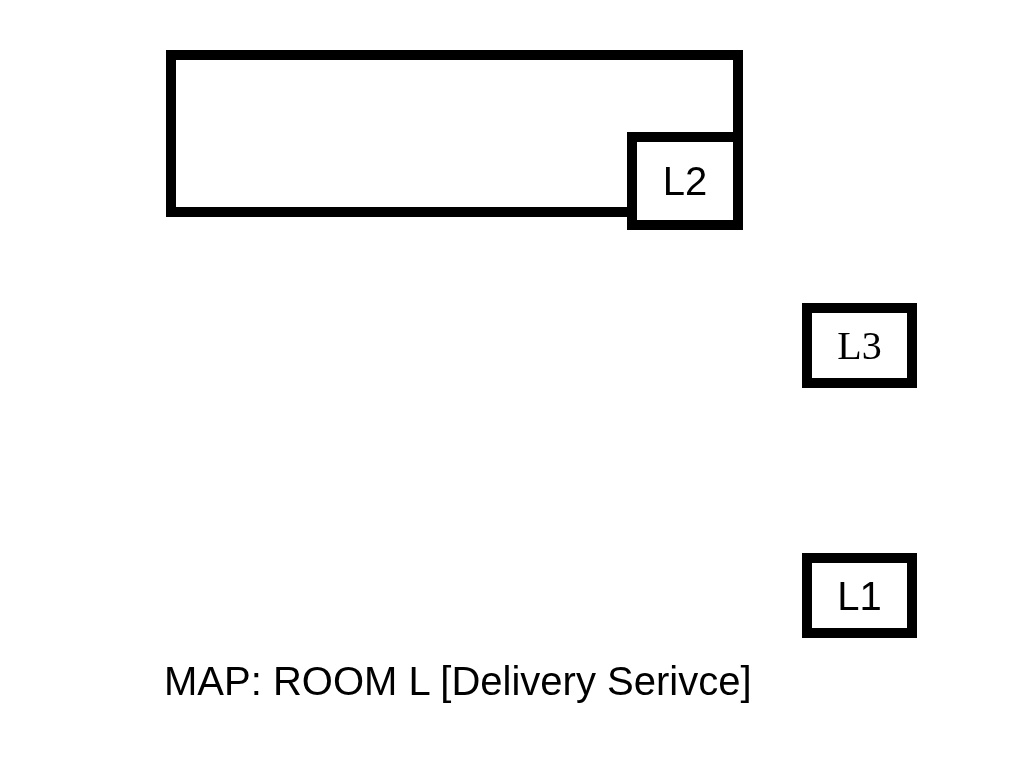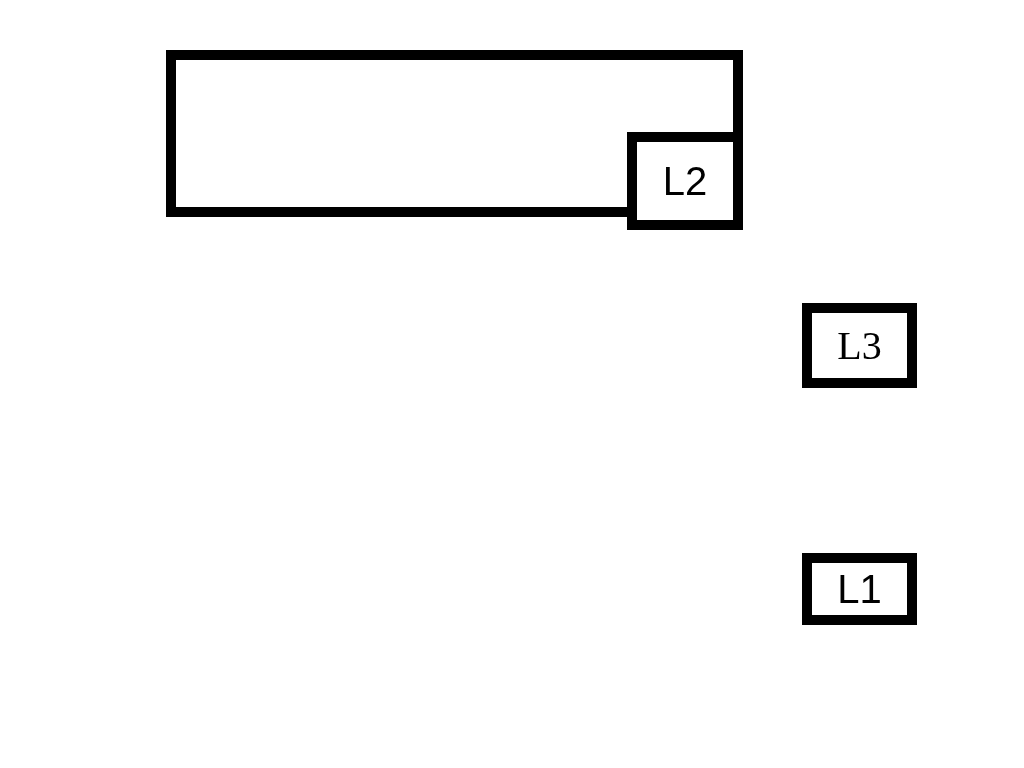--- a/index.html
+++ b/index.html
@@ -59,17 +59,18 @@
   <div class="room-outline" style="left: 166px; top: 50px; width: 577px; height: 167px; border-width: 10px;"></div>
   <div id="locations">
   <div class="location-box" style="left: 627px; top: 132px; width: 116px; height: 98px; border-width: 10px; justify-content: center;">
     <span class="location-label">L2</span>
   </div>
 
   <div class="location-box" style="left: 802px; top: 303px; width: 115px; height: 85px; border-width: 10px; font-family: Liberation Serif, serif;">
     <span class="location-label">L3</span>
   </div>
 
-  <div class="location-box" style="left: 802px; top: 553px; width: 115px; height: 72px; border-width: 10px; text-align: right;">
+  <div class="location-box" style="left: 802px; top: 553px; width: 115px; height: 85px; border-width: 10px; text-align: right;">
     <span class="location-label">L1</span>
   </div>
 </div>
+  <div class="caption">MAP: ROOM L [Delivery Serivce]</div>
 </div>
 
 </body></html>

